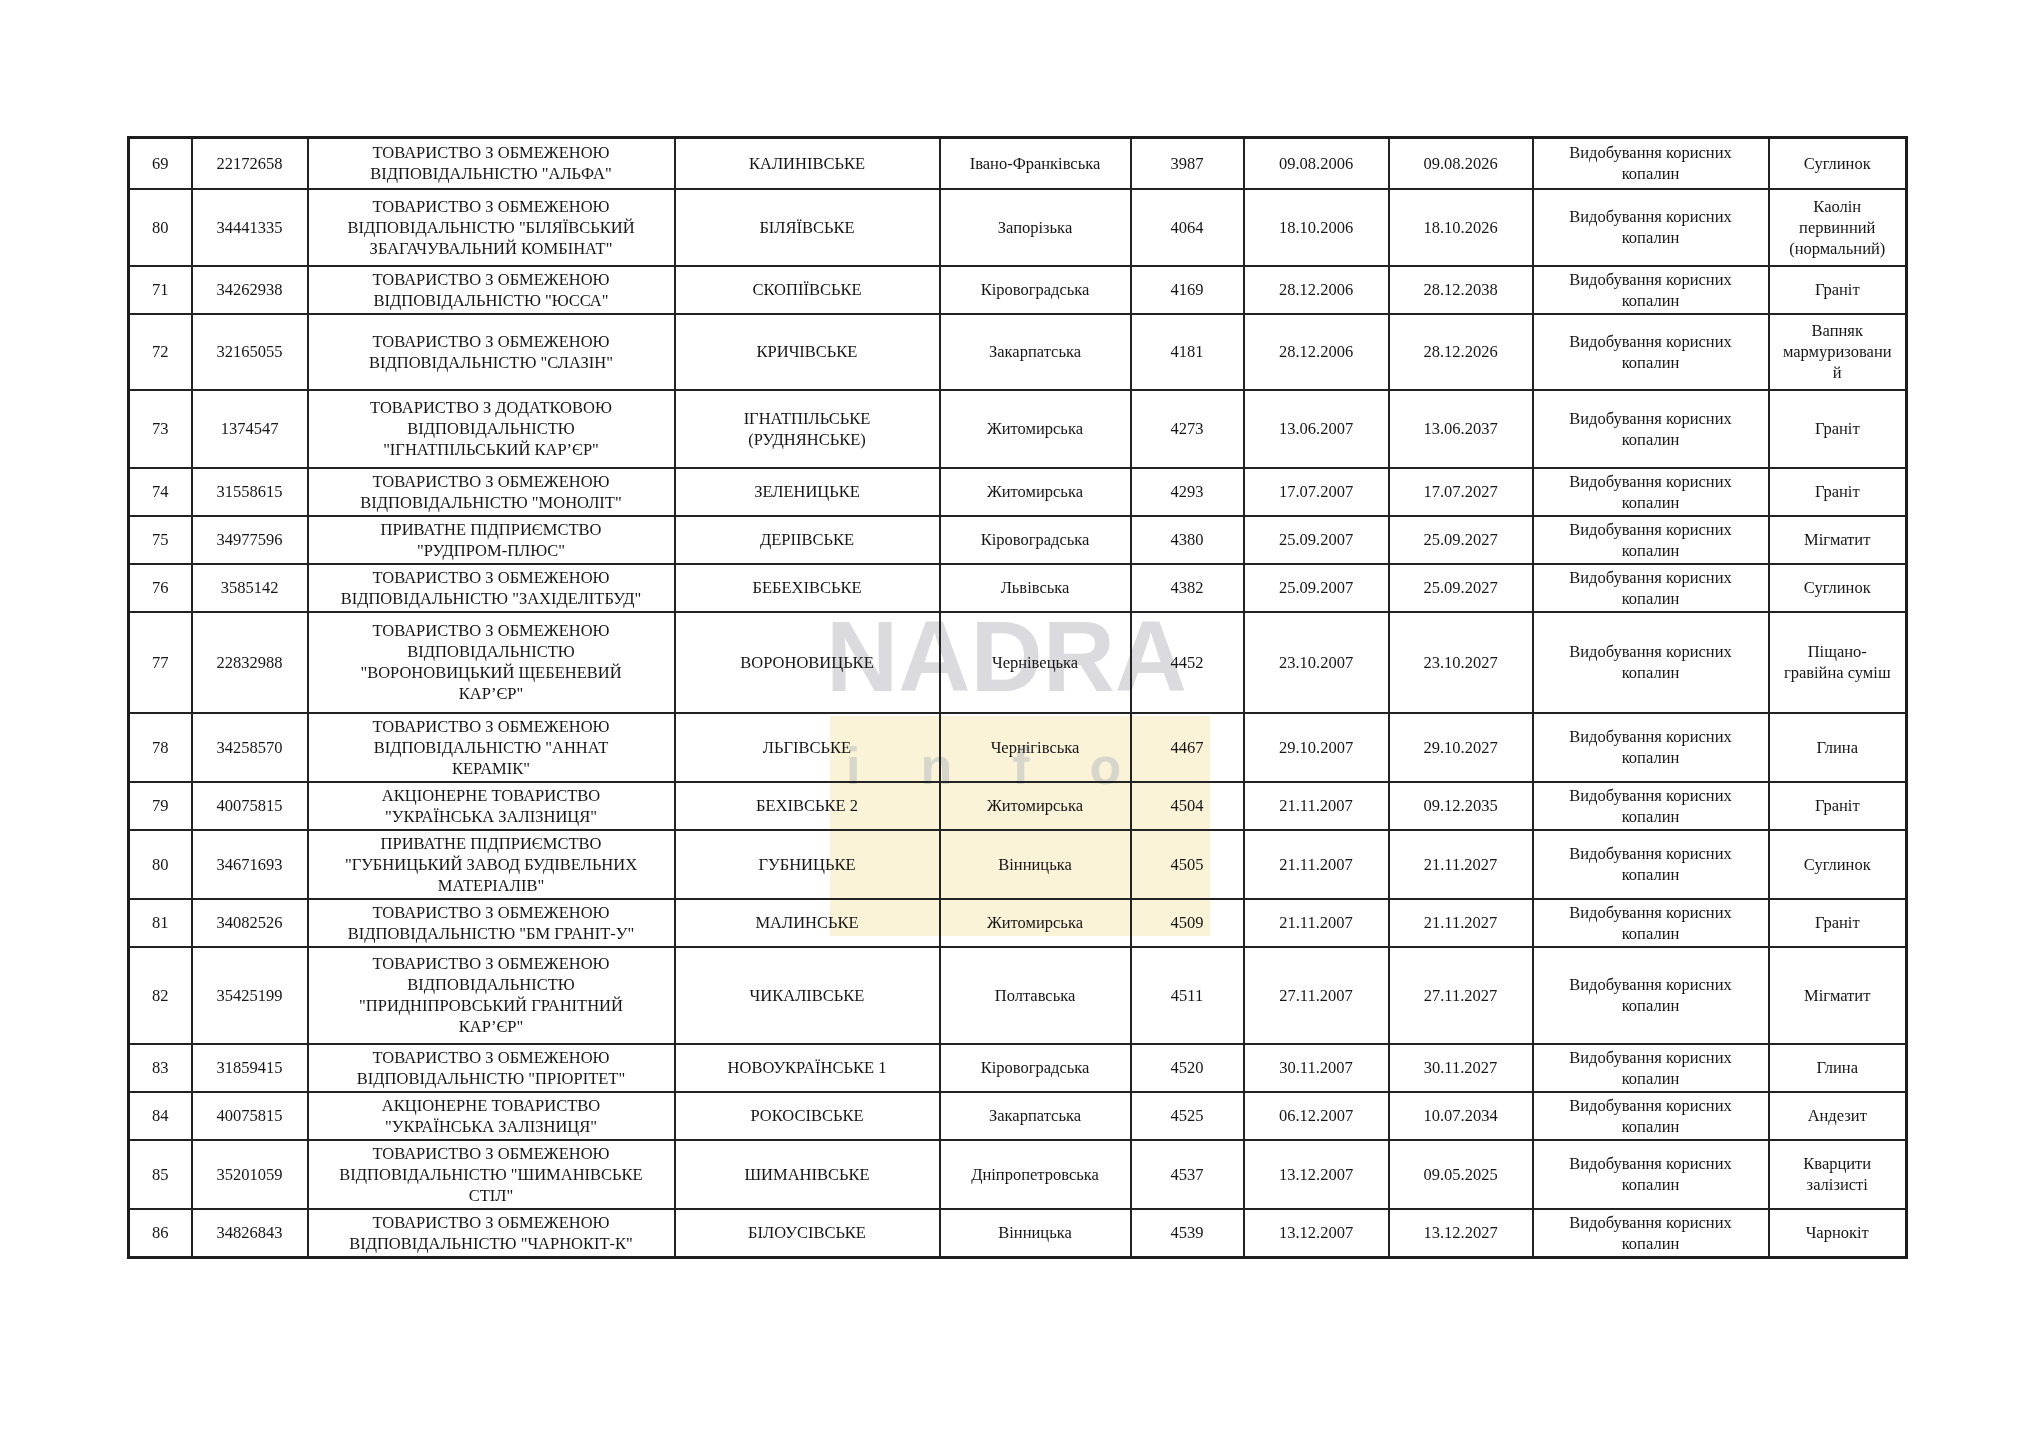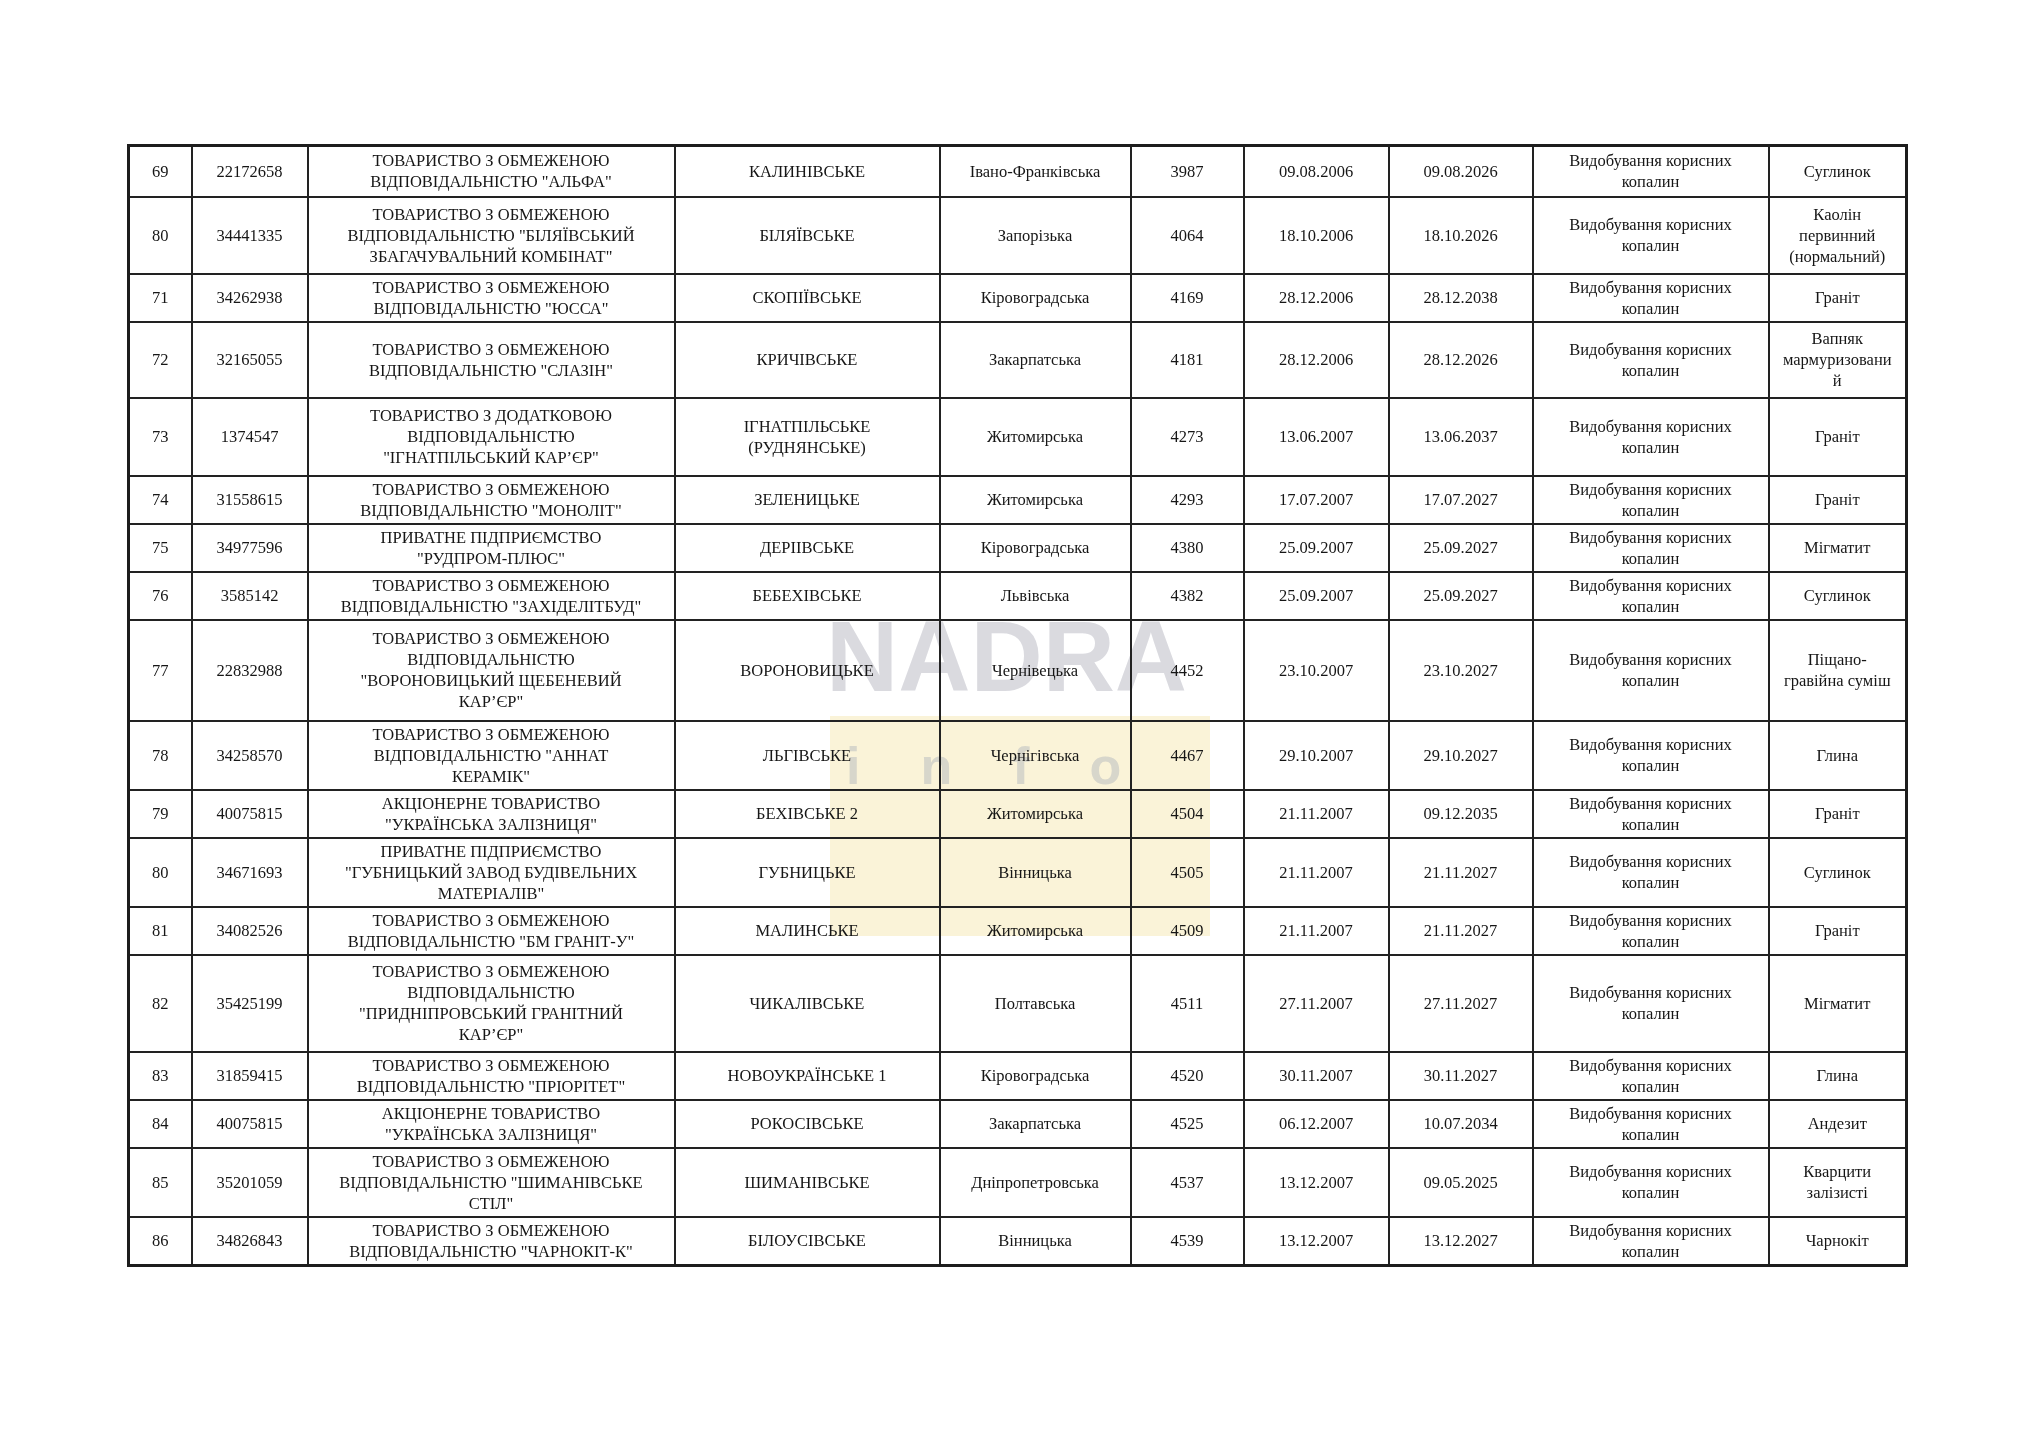--- a/index.html
+++ b/index.html
@@ -45,21 +45,21 @@
     font-weight: 700;
     font-size: 52px;
     line-height: 52px;
     letter-spacing: 60px;
     color: #cfcfc8;
     opacity: 0.8;
     white-space: nowrap;
   }
   table.license-table {
     position: absolute;
-    left: 127px; top: 144px;
+    left: 127px; top: 136px;
     width: 1778px;
     z-index: 2;
     border-collapse: collapse;
     table-layout: fixed;
     background: transparent;
     border: 3px solid #1d1d1d;
   }
   table.license-table td {
     border: 2px solid #222222;
     background: transparent;

